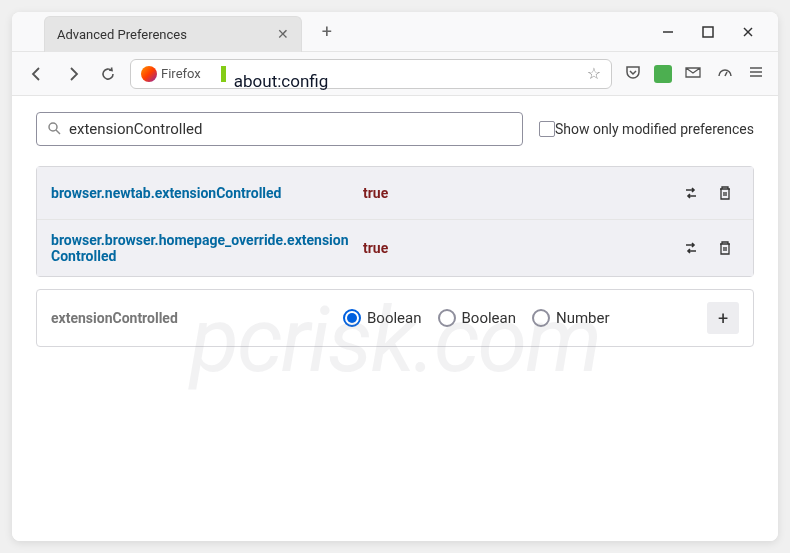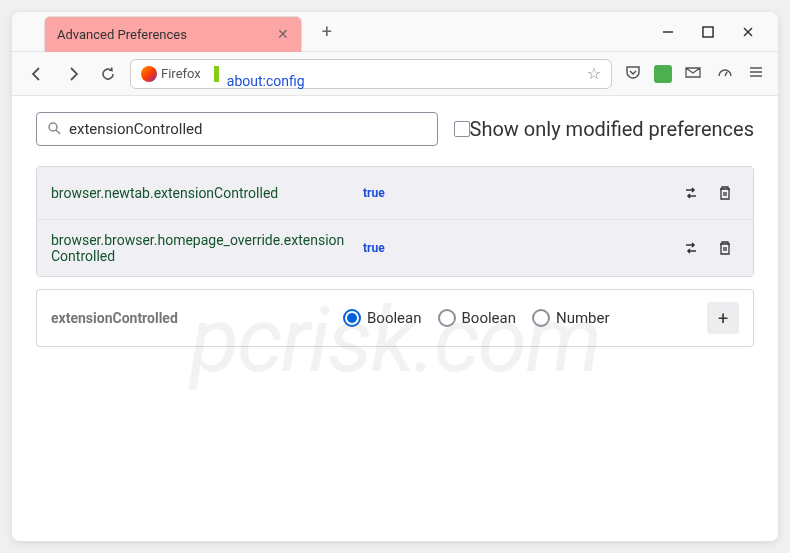--- a/index.html
+++ b/index.html
@@ -2,52 +2,52 @@
 <html><head>
   <meta charset="utf-8">
   <style>
     * { margin: 0; padding: 0; box-sizing: border-box; font-family: -apple-system, BlinkMacSystemFont, "Segoe UI", Roboto, sans-serif; }
     body { background: #f0f0f0; width: 790px; height: 553px; overflow: hidden; position: relative; }
     
     .window { background: #ffffff; border-radius: 8px; margin: 12px; height: 529px; box-shadow: 0 2px 8px rgba(0,0,0,0.1); display: flex; flex-direction: column; overflow: hidden; }
     
     .titlebar { display: flex; align-items: center; height: 40px; background: #f9f9fa; border-bottom: 1px solid #e5e5e5; }
     .tab-area { display: flex; align-items: center; padding-left: 32px; flex: 1; }
-    .tab { display: flex; align-items: center; background: #fca5a5; border: 1px solid #ddd; border-bottom: none; border-radius: 6px 6px 0 0; padding: 8px 12px; height: 36px; margin-top: 4px; gap: 90px; }
+    .tab { display: flex; align-items: center; background: #e5e5e5; border: 1px solid #ddd; border-bottom: none; border-radius: 6px 6px 0 0; padding: 8px 12px; height: 36px; margin-top: 4px; gap: 90px; }
     .tab-title { font-size: 13px; color: #333; }
     .tab-close { cursor: pointer; color: #666; font-size: 14px; }
     .new-tab { margin-left: 12px; color: #666; font-size: 18px; cursor: pointer; padding: 4px 8px; }
     .window-controls { display: flex; gap: 20px; padding: 0 20px; }
     .window-ctrl { cursor: pointer; color: #333; display: flex; align-items: center; justify-content: center; width: 20px; height: 20px; }
     
     .toolbar { display: flex; align-items: center; height: 44px; background: #f9f9fa; padding: 0 12px; gap: 10px; border-bottom: 1px solid #e5e5e5; }
     .nav-btn { cursor: pointer; color: #555; padding: 4px; display: flex; align-items: center; }
     .urlbar { flex: 1; display: flex; align-items: center; background: #fff; border: 1px solid #ccc; border-radius: 6px; height: 30px; padding: 0 10px; gap: 8px; }
-    .fx-icon { display: flex; align-items: center; gap: 4px; font-size: 13px; color: #555; padding-right: 13px; border-right: 5px solid #84cc16; }
+    .fx-icon { display: flex; align-items: center; gap: 4px; font-size: 13px; color: #555; padding-right: 20px; border-right: 5px solid #84cc16; }
     .fx-logo { width: 16px; height: 16px; background: linear-gradient(135deg, #ff9500 0%, #ff3d00 50%, #8e24aa 100%); border-radius: 50%; }
-    .url-text { font-size: 14px; color: #1d4ed8; flex: 1; margin-top: 15px; }
+    .url-text { font-size: 17px; color: #0f172a; flex: 1; margin-top: 15px; }
     .star { color: #888; cursor: pointer; }
     .tool-icon { cursor: pointer; color: #555; padding: 2px; }
     .ext-icon { width: 18px; height: 18px; background: #4caf50; border-radius: 3px; cursor: pointer; }
     
     .content { flex: 1; background: #fff; padding: 16px 24px; position: relative; overflow: hidden; }
     
     .search-row { display: flex; align-items: center; gap: 16px; margin-bottom: 20px; }
     .search-box { flex: 1; display: flex; align-items: center; border: 1px solid #8f8f9d; border-radius: 4px; height: 34px; padding: 0 10px; gap: 8px; }
     .search-icon { color: #888; }
     .search-input { border: none; outline: none; font-size: 15px; color: #333; flex: 1; background: transparent; }
-    .checkbox-wrap { display: flex; align-items: center; gap: 0; font-size: 20px; color: #333; }
+    .checkbox-wrap { display: flex; align-items: center; gap: 0; font-size: 14px; color: #333; }
     .checkbox { width: 16px; height: 16px; border: 1px solid #8f8f9d; border-radius: 2px; cursor: pointer; }
     
     .pref-list { border: 1px solid #d7d7db; border-radius: 4px; }
     .pref-row { display: flex; align-items: center; padding: 12px 14px; border-bottom: 1px solid #e5e5e5; gap: 12px; }
     .pref-row:last-child { border-bottom: none; }
     .pref-row.shaded { background: #f0f0f4; }
-    .pref-name { font-size: 14px; font-weight: 400; color: #14532d; width: 300px; word-break: break-all; }
-    .pref-value { font-size: 12px; font-weight: 700; color: #1d4ed8; flex: 1; }
+    .pref-name { font-size: 14px; font-weight: 700; color: #0369a1; width: 300px; word-break: break-all; }
+    .pref-value { font-size: 14px; font-weight: 700; color: #7f1d1d; flex: 1; }
     .pref-actions { display: flex; gap: 6px; }
     .icon-btn { width: 28px; height: 28px; display: flex; align-items: center; justify-content: center; cursor: pointer; color: #333; border-radius: 3px; }
     
     .new-pref-row { display: flex; align-items: center; padding: 12px 14px; border: 1px solid #d7d7db; border-radius: 4px; margin-top: 12px; gap: 12px; }
     .new-pref-name { font-size: 14px; font-weight: 700; color: #777; width: 280px; }
     .radio-group { display: flex; gap: 16px; flex: 1; align-items: center; }
     .radio-opt { display: flex; align-items: center; gap: 6px; font-size: 15px; color: #333; cursor: pointer; }
     .radio-outer { width: 18px; height: 18px; border: 2px solid #8f8f9d; border-radius: 50%; display: flex; align-items: center; justify-content: center; }
     .radio-outer.selected { border-color: #0060df; }
     .radio-inner { width: 10px; height: 10px; background: #0060df; border-radius: 50%; }

